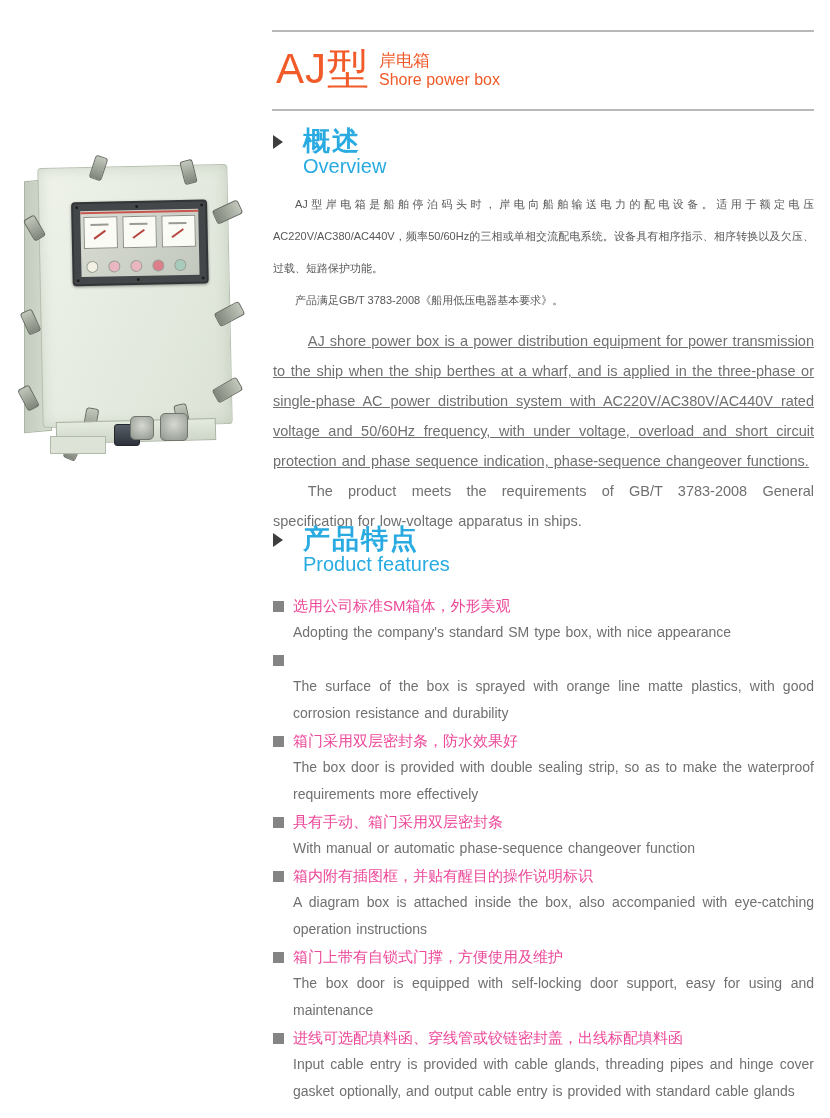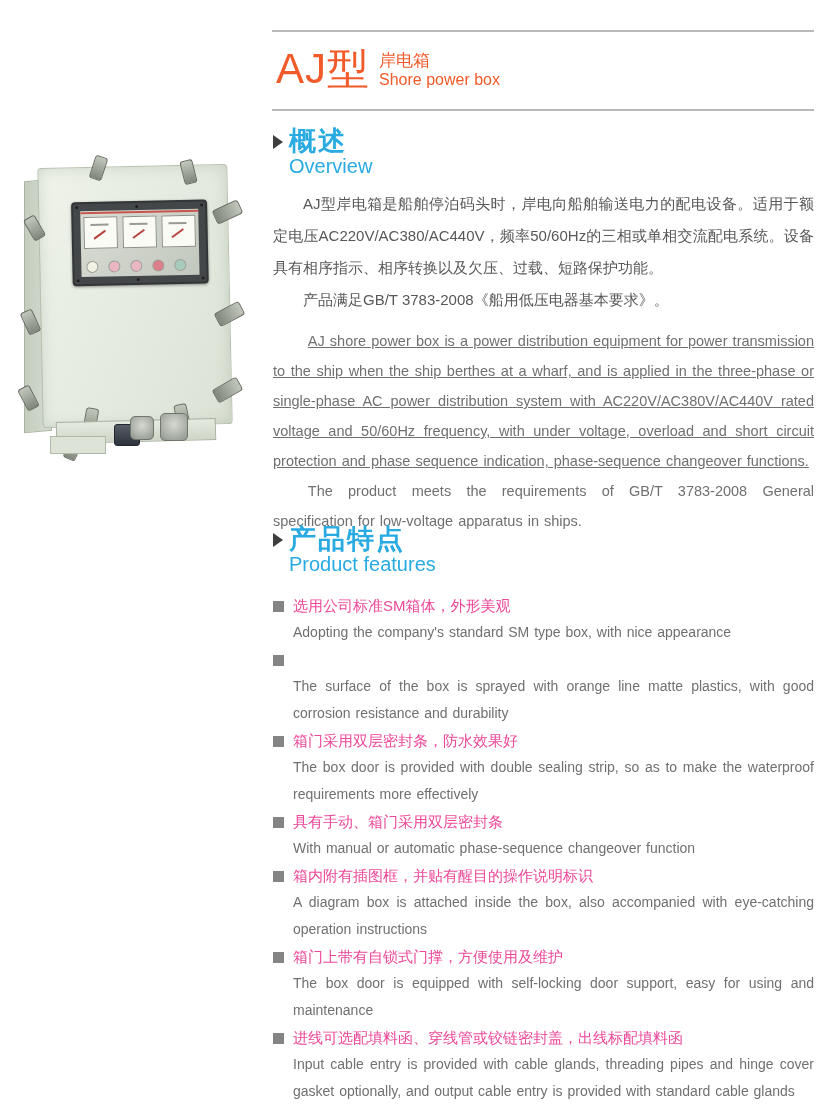--- a/index.html
+++ b/index.html
@@ -19,26 +19,26 @@
   .title-zh{font-size:17px;font-weight:normal;color:#f15a29;line-height:19px;}
   .title-en{font-size:16px;color:#f15a29;line-height:19px;}
 
   
   .section{position:absolute;left:273px;width:541px;}
   .sec-overview{top:126px;}
   .sec-features{top:524px;}
   .sec-head{display:flex;align-items:flex-start;}
   .tri{width:0;height:0;border-left:10px solid #3e3e3e;border-top:7px solid transparent;
        border-bottom:7px solid transparent;margin-top:9px;flex:0 0 auto;}
-  .sec-titles{margin-left:6px;}
+  .sec-titles{margin-left:20px;}
   .sec-title-zh{font-size:27px;font-weight:bold;color:#29abe2;line-height:30px;letter-spacing:2px;}
   .sec-title-en{font-size:20px;color:#29abe2;line-height:20px;}
 
   
-  .zh-para{font-size:15px;line-height:32px;color:#595757;text-align:justify;
+  .zh-para{font-size:11px;line-height:32px;color:#595757;text-align:justify;
            text-indent:2em;margin:0;}
   .zh-first{margin-top:12px;}
   .en-para{font-size:14.5px;line-height:30px;color:#717071;text-align:justify;
            text-indent:2.4em;margin:0;word-spacing:1px;}
   .en-first{margin-top:10px;text-decoration:underline;}
 
   
   .feat-list{margin-top:18px;}
   .feat-zh{font-size:15px;color:#ec4899;line-height:27px;margin:0;}
   .bullet{display:inline-block;width:11px;height:11px;background:#848484;

